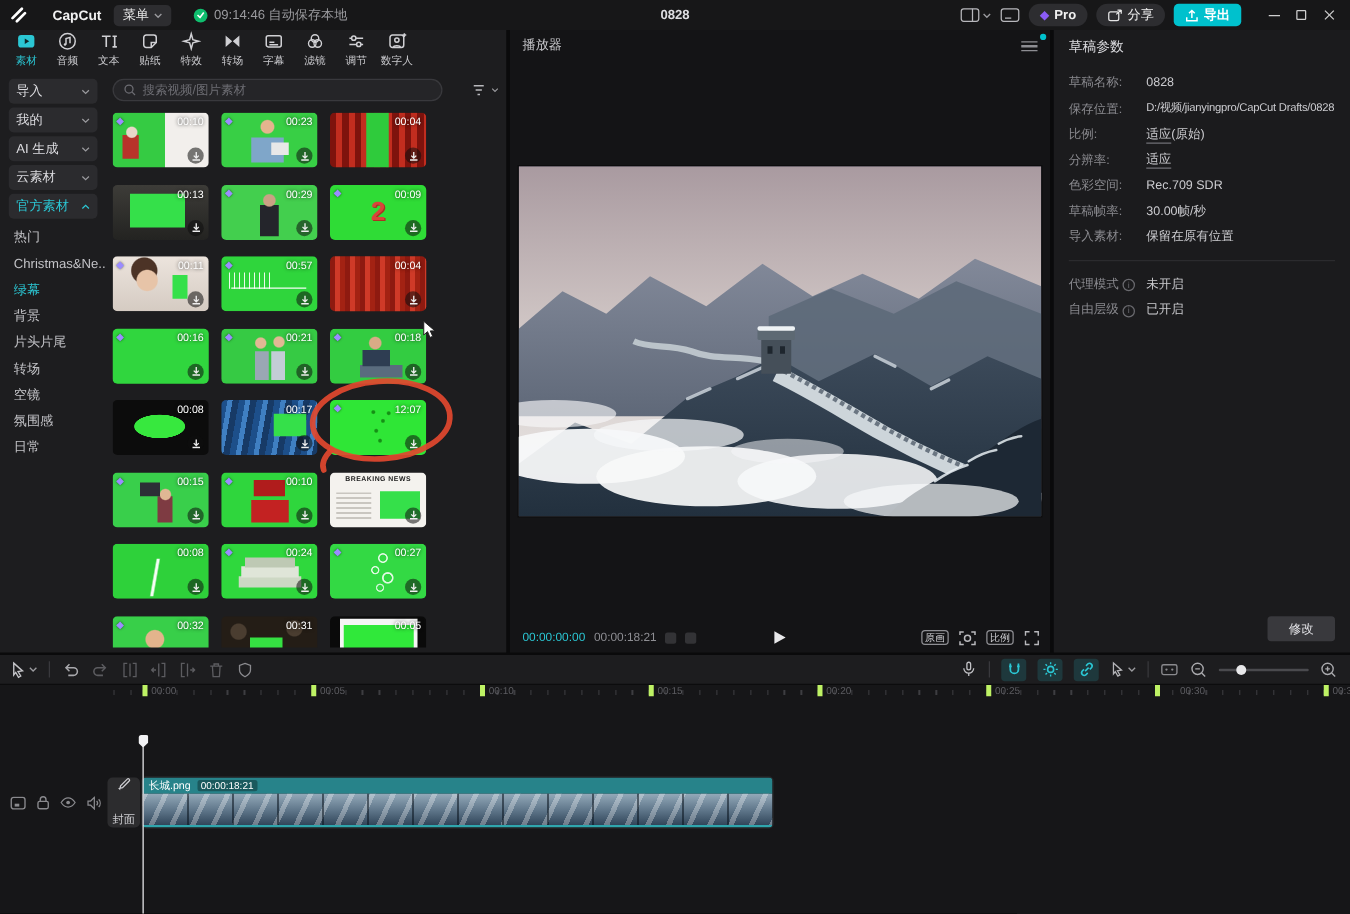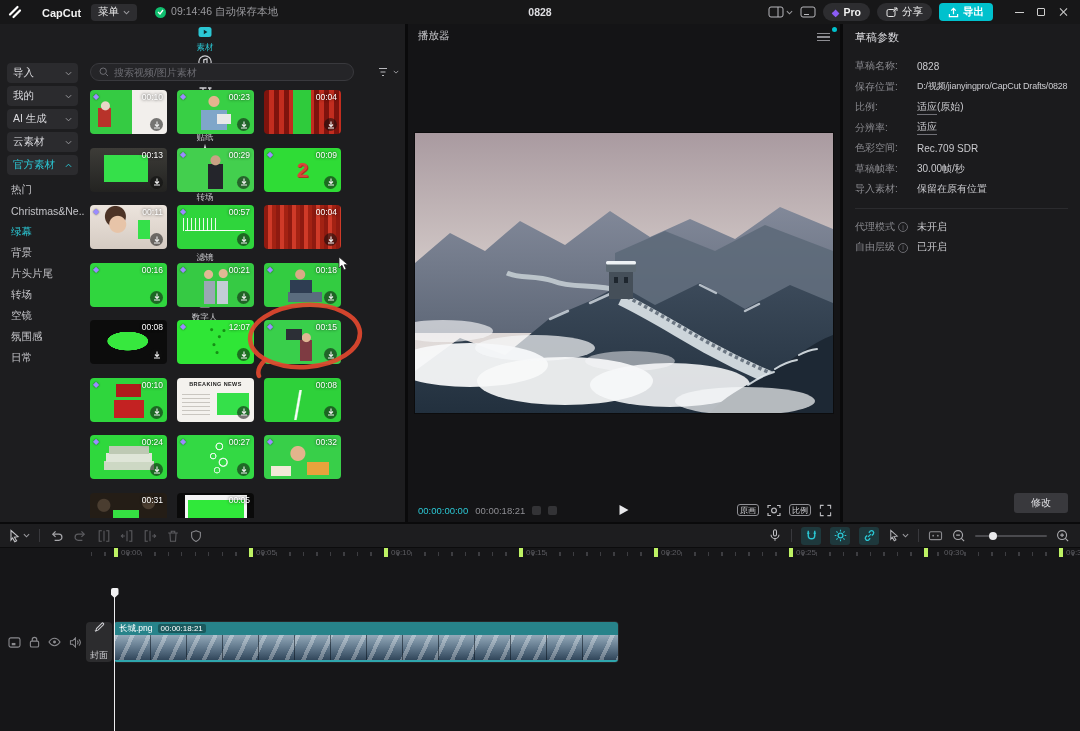--- a/index.html
+++ b/index.html
@@ -28,21 +28,21 @@
   .glyph-close::before,.glyph-close::after{content:"";position:absolute;left:4.5px;top:0;width:1px;height:10px;background:#cfcfcf;}
   .glyph-close::before{transform:rotate(45deg);}.glyph-close::after{transform:rotate(-45deg);}
 
   
   .panel{position:absolute;top:24px;height:498px;background:#1d1d1f;border-radius:0 0 0 0;}
   .panel.left{left:0;width:405px;}
   .panel.playerp{left:408px;width:432px;background:#141416;}
   .panel.paramsp{left:843px;width:237px;background:#1b1b1d;}
 
   
-  .tabbar{height:32px;display:flex;align-items:center;padding-left:4px;gap:0;flex-direction:column;}
+  .tabbar{height:32px;display:flex;align-items:center;padding-left:4px;gap:0;}
   .tab{width:33px;height:30px;display:flex;flex-direction:column;align-items:center;justify-content:center;gap:1px;cursor:pointer;}
   .tab .tlabel{font-size:9px;color:#c9c9cd;transform:scale(.95);white-space:nowrap;}
   .tab svg{stroke:#d0d0d4;}
   .tab.active .tlabel{color:#2bc7d4;}
   .tab.active svg{stroke:#2bc7d4;}
 
   .left-body{display:flex;height:466px;}
   .sidebar{width:85px;flex:none;padding-top:4px;}
   .side-btn{margin:3px 7px;height:20px;background:#2b2b2e;border-radius:4px;display:flex;align-items:center;justify-content:space-between;padding:0 6px;font-size:10.5px;color:#dcdce0;}
   .side-btn svg{stroke:#9a9a9e;}
@@ -539,20 +539,30 @@
               <span class="thumb-glyph"></span>
 
               <span class="dur">00:08</span>
               <span class="dl">
                 <svg width="8" height="8" viewBox="0 0 8 8">
                   <path d="M4 0.5v4.5M2 3.5L4 5.5 6 3.5M1 7h6" stroke="#eee" fill="none" stroke-width="1.1"></path>
                 </svg>
               </span>
             </div>
 
+            <div class="thumb k-blue-swirl">
+              <span class="thumb-glyph"></span>
+
+              <span class="dur">00:17</span>
+              <span class="dl">
+                <svg width="8" height="8" viewBox="0 0 8 8">
+                  <path d="M4 0.5v4.5M2 3.5L4 5.5 6 3.5M1 7h6" stroke="#eee" fill="none" stroke-width="1.1"></path>
+                </svg>
+              </span>
+            </div>
 
             <div class="thumb k-particles">
               <span class="thumb-glyph"></span>
               <span class="vip">◆</span>
               <span class="dur">12:07</span>
               <span class="dl">
                 <svg width="8" height="8" viewBox="0 0 8 8">
                   <path d="M4 0.5v4.5M2 3.5L4 5.5 6 3.5M1 7h6" stroke="#eee" fill="none" stroke-width="1.1"></path>
                 </svg>
               </span>

